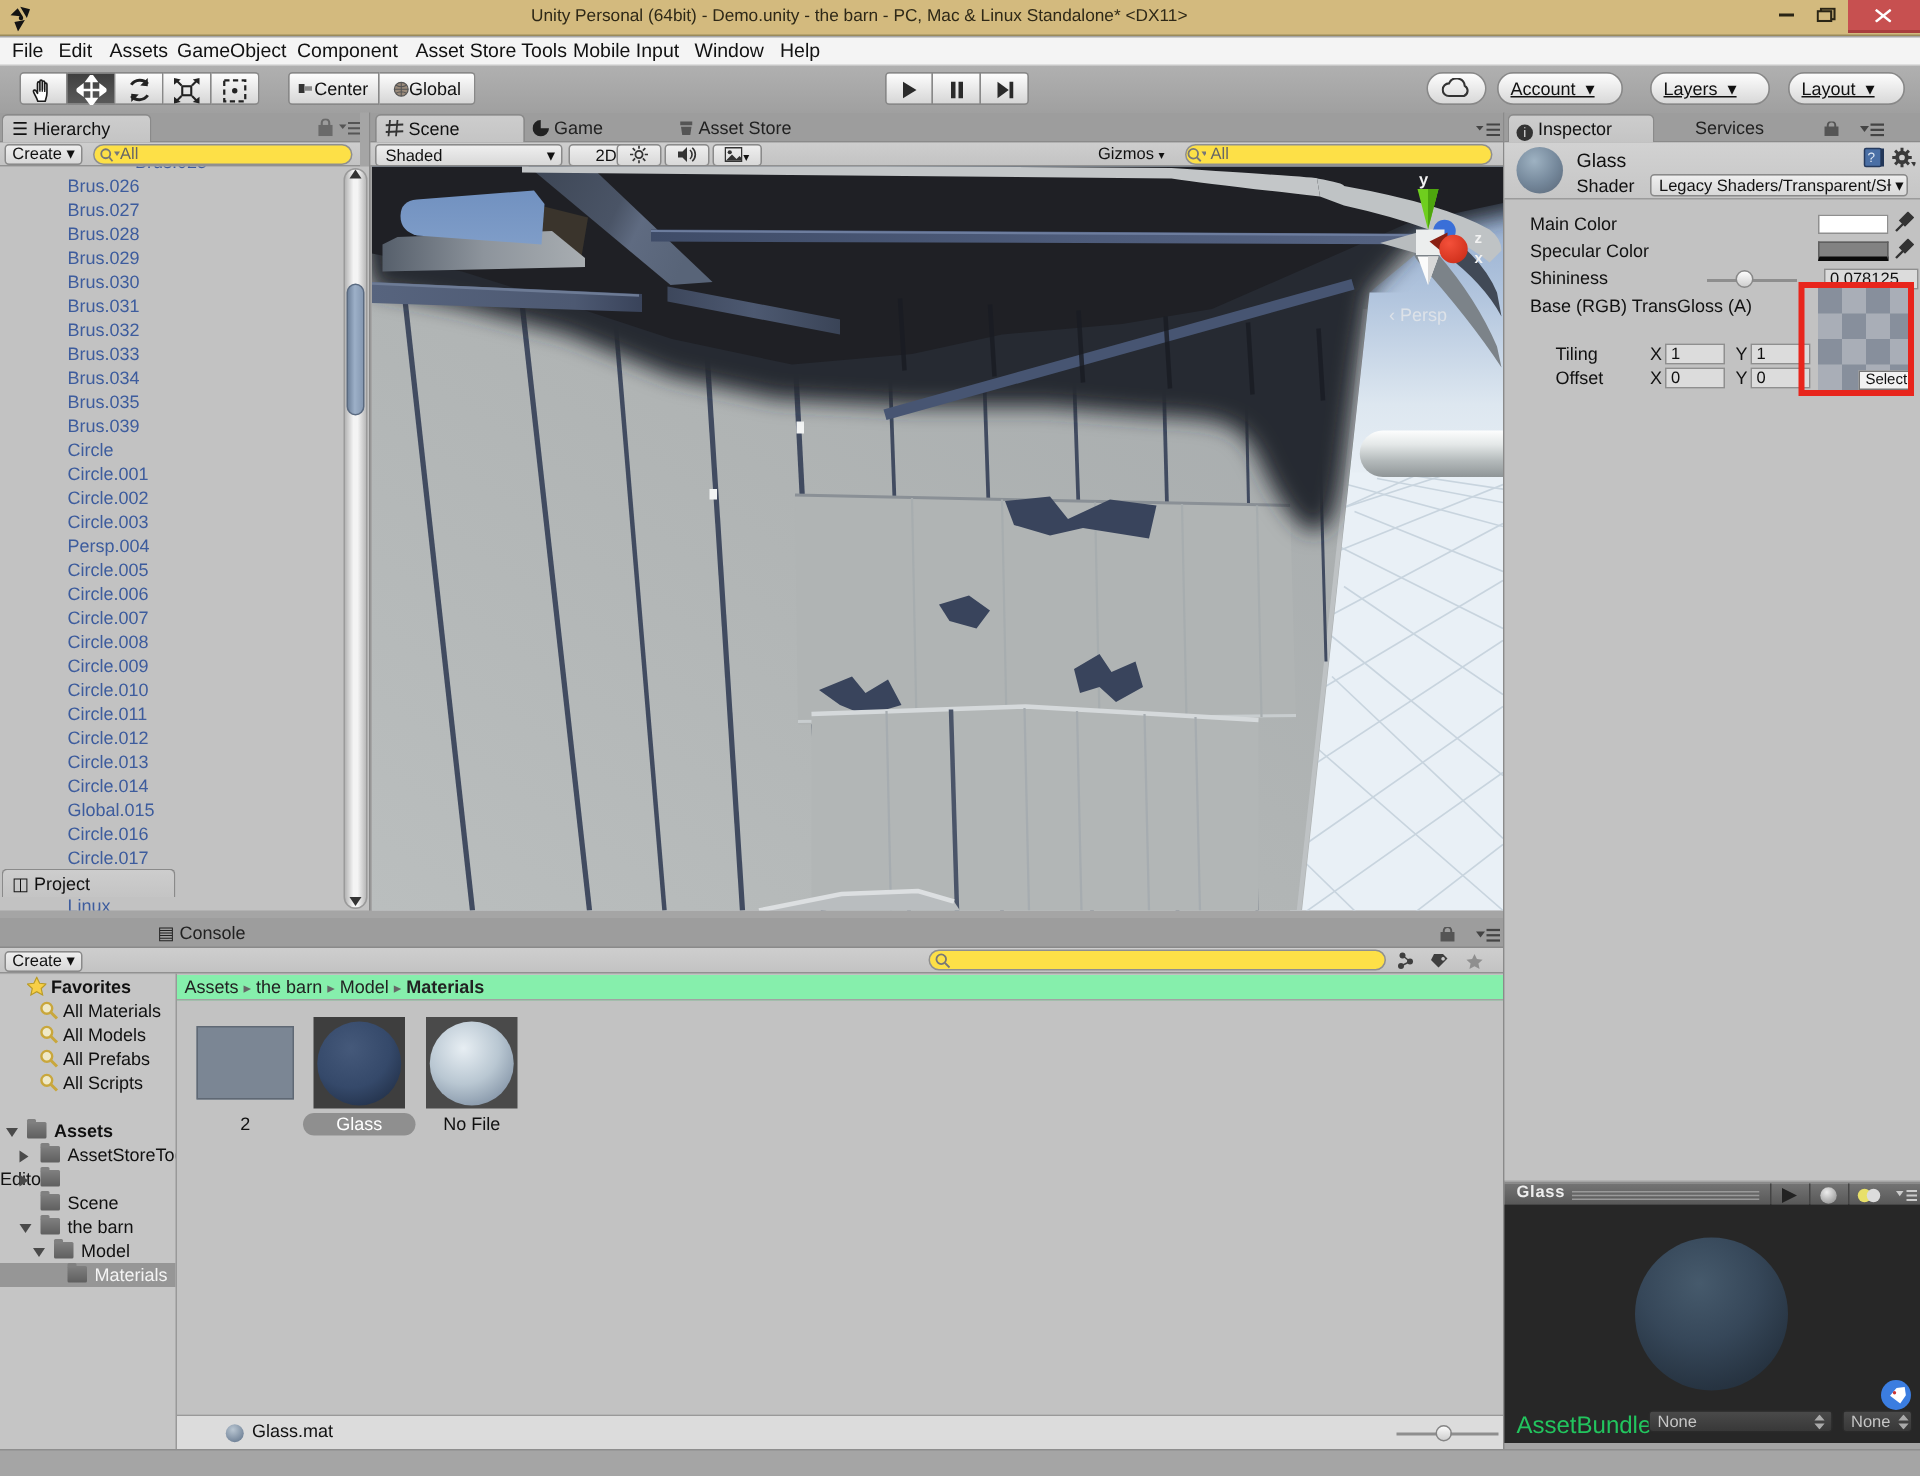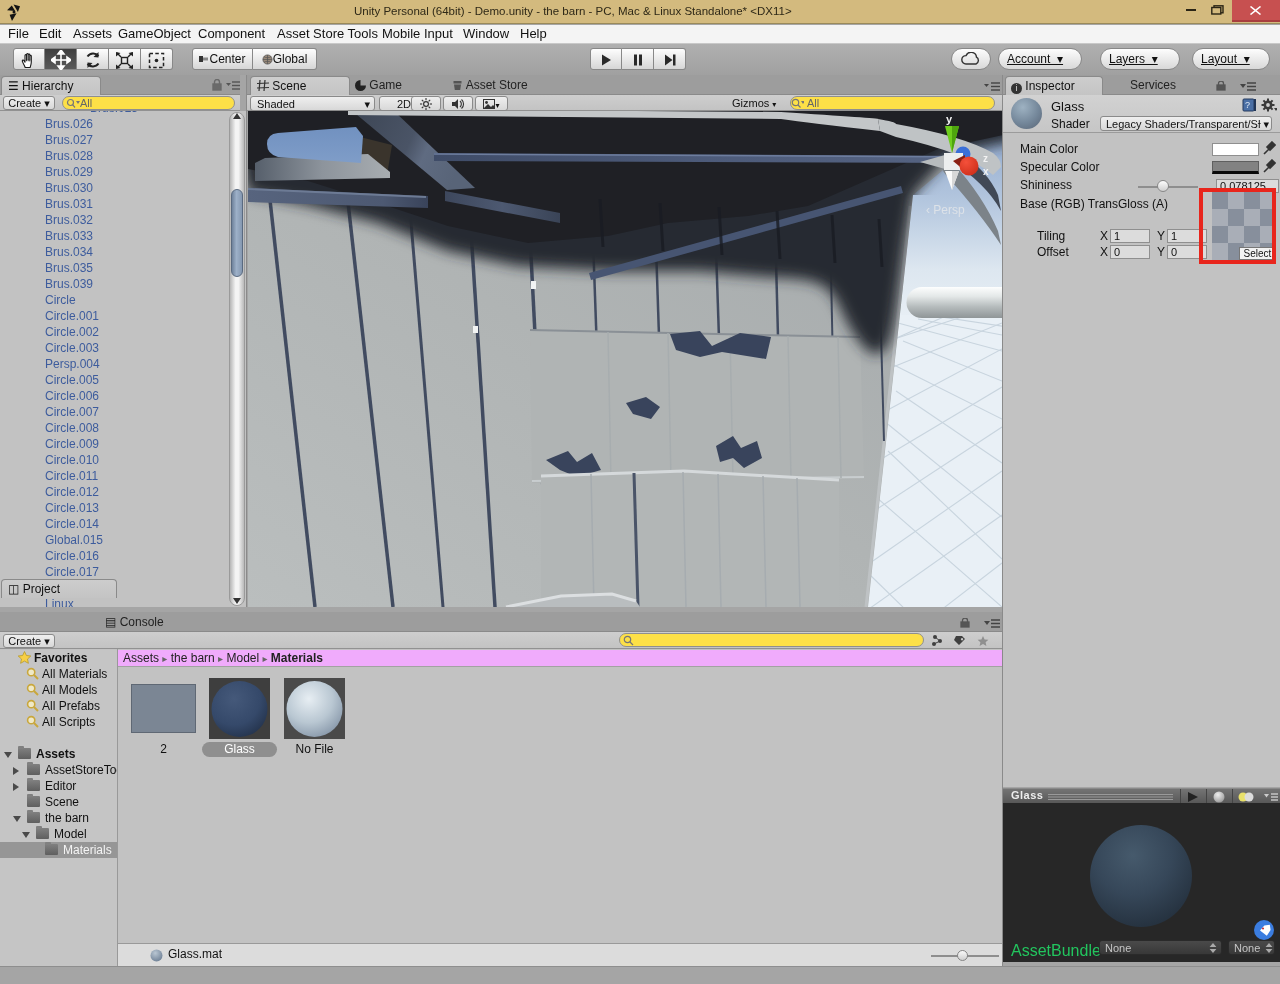--- a/index.html
+++ b/index.html
@@ -616,29 +616,29 @@
         <circle cx="5.2" cy="5.2" r="3.6" fill="#efe9c8" stroke="#c9a73c" stroke-width="1.6"></circle>
         <line x1="8" y1="8" x2="12" y2="12" stroke="#c9a73c" stroke-width="2"></line>
       </svg>All Prefabs</div>
 <div class="row" style="padding-left:42px"><svg class="tico" width="13" height="13" viewBox="0 0 13 13" style="left:26px">
         <circle cx="5.2" cy="5.2" r="3.6" fill="#efe9c8" stroke="#c9a73c" stroke-width="1.6"></circle>
         <line x1="8" y1="8" x2="12" y2="12" stroke="#c9a73c" stroke-width="2"></line>
       </svg>All Scripts</div>
 <div class="row"></div>
 <div class="row" style="padding-left:36px;font-weight:bold"><span class="tri open" style="left:4px"></span><span class="fold" style="left:18px"></span>Assets</div>
 <div class="row" style="padding-left:45px"><span class="tri" style="left:13px"></span><span class="fold" style="left:27px"></span>AssetStoreTools</div>
-<div class="row" style="padding-left:45px"><span class="tri" style="left:13px"></span><span class="fold" style="left:27px"></span>Editor</div>
+<div class="row" style=""><span class="tri" style="left:13px"></span><span class="fold" style="left:27px"></span>Editor</div>
 <div class="row" style="padding-left:45px"><span class="fold" style="left:27px"></span>Scene</div>
 <div class="row" style="padding-left:45px"><span class="tri open" style="left:13px"></span><span class="fold" style="left:27px"></span>the barn</div>
 <div class="row" style="padding-left:54px"><span class="tri open" style="left:22px"></span><span class="fold" style="left:36px"></span>Model</div>
 <div class="row sel" style="padding-left:63px"><span class="fold" style="left:45px"></span>Materials</div>
 </div>
 <div class="abs" id="pcontent"></div>
 <div class="abs" style="left:117px;top:649px;width:1px;height:317px;background:#999"></div>
-<div class="abs" style="left:118px;top:650px;width:884px;height:17px;background:#f0abfc;border-bottom:1px solid #a2a2a2;font-size:12px;color:#222"><span style="margin-left:5px;line-height:16px">Assets <b class="bc">▸</b> the barn <b class="bc">▸</b> Model <b class="bc">▸</b> <b>Materials</b></span></div>
+<div class="abs" style="left:118px;top:650px;width:884px;height:17px;background:#86efac;border-bottom:1px solid #a2a2a2;font-size:12px;color:#222"><span style="margin-left:5px;line-height:16px">Assets <b class="bc">▸</b> the barn <b class="bc">▸</b> Model <b class="bc">▸</b> <b>Materials</b></span></div>
 
 <div class="abs" style="left:131px;top:684px;width:65px;height:49px;background:#7b8694;border:1px solid #5f6874"></div>
 <div class="abs" style="left:131px;top:742px;width:65px;height:14px;font-size:12px;color:#111;text-align:center">2</div>
 <div class="abs" style="left:209px;top:678px;width:61px;height:61px;background:#3e3e3e"></div>
 <svg class="abs" style="left:209px;top:678px" width="61" height="61" viewBox="0 0 61 61">
     <defs>
       <radialGradient id="gsph" cx="0.4" cy="0.32" r="0.85">
         <stop offset="0" stop-color="#45597a"></stop>
         <stop offset="0.55" stop-color="#35496a"></stop>
         <stop offset="1" stop-color="#1d2a40"></stop>

